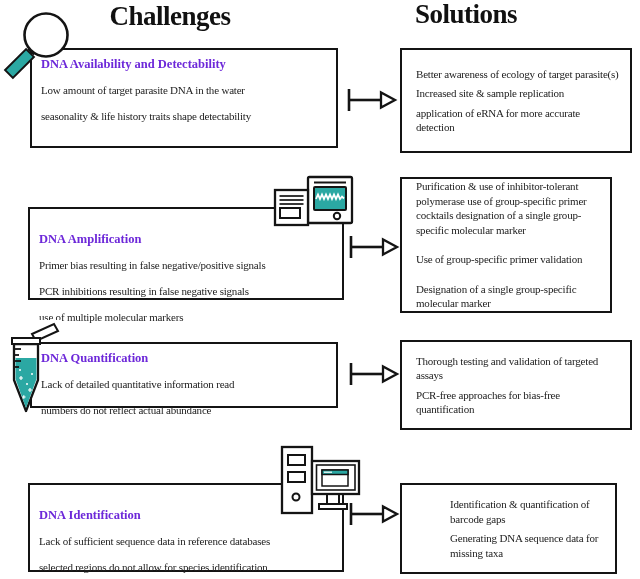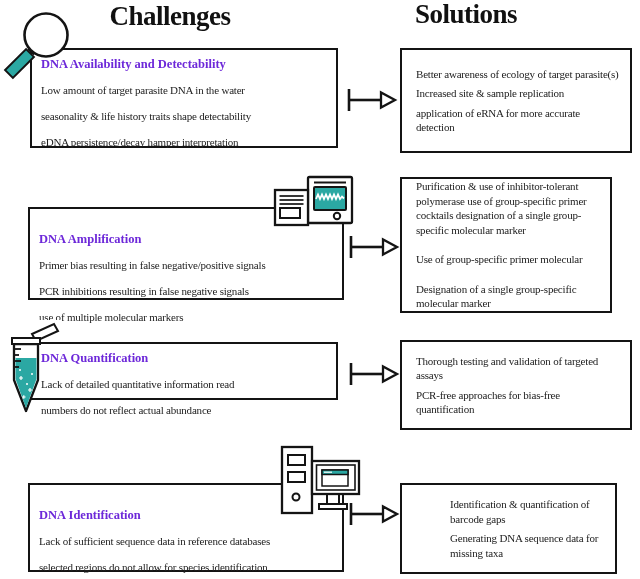--- a/index.html
+++ b/index.html
@@ -11,21 +11,21 @@
     position:absolute;font-size:27px;font-weight:800;color:#111;
     letter-spacing:-0.5px;text-align:center;
   }
   #title-challenges{left:30px;top:1px;width:280px;}
   #title-solutions{left:352px;top:-1px;width:228px;}
 
   .cbox{position:absolute;border:2.5px solid #141414;background:#fff;box-sizing:border-box;
         padding:6px 2px 4px 9px;z-index:1;}
   .cbox1{left:30px;top:48px;width:308px;height:100px;}
   .cbox2{left:28px;top:207px;width:316px;height:93px;padding-top:22px;}
-  .cbox3{left:30px;top:342px;width:308px;height:58px;}
+  .cbox3{left:30px;top:342px;width:308px;height:66px;}
   .cbox4{left:28px;top:483px;width:316px;height:89px;padding-top:22px;}
 
   .ch-head{font-size:12.5px;font-weight:bold;color:#6d28d9;white-space:nowrap;line-height:16px;}
   .ch-item{font-size:11px;letter-spacing:-0.2px;line-height:15px;margin-top:11px;
            color:#222;white-space:nowrap;}
   .ch-item.wrap{white-space:normal;max-width:262px;}
 
   .sbox{position:absolute;border:2.5px solid #141414;background:#fff;box-sizing:border-box;
         display:flex;flex-direction:column;justify-content:center;gap:5px;
         padding:8px 10px 8px 14px;z-index:1;overflow:hidden;}
@@ -52,21 +52,20 @@
 
 <div id="canvas">
 
   <div class="title" id="title-challenges">Challenges</div>
   <div class="title" id="title-solutions">Solutions</div>
 
   <div class="cbox cbox1">
     <div class="ch-head">DNA Availability and Detectability</div>
     <div class="ch-item">Low amount of target parasite DNA in the water</div>
     <div class="ch-item">seasonality &amp; life history traits shape detectability</div>
-    <div class="ch-item">eDNA persistence/decay hamper interpretation</div>
   </div>
 
   <div class="cbox cbox2">
     <div class="ch-head">DNA Amplification</div>
     <div class="ch-item">Primer bias resulting in false negative/positive signals</div>
     <div class="ch-item">PCR inhibitions resulting in false negative signals</div>
     <div class="ch-item">use of multiple molecular markers</div>
   </div>
 
   <div class="cbox cbox3">
@@ -82,21 +81,21 @@
   </div>
 
   <div class="sbox sbox1">
     <div class="so-item">Better awareness of ecology of target parasite(s)</div>
     <div class="so-item">Increased site &amp; sample replication</div>
     <div class="so-item">application of eRNA for more accurate detection</div>
   </div>
 
   <div class="sbox sbox2">
     <div class="so-item">Purification &amp; use of inhibitor-tolerant polymerase use of group-specific primer cocktails designation of a single group-specific molecular marker</div>
-    <div class="so-item">Use of group-specific primer molecular</div>
+    <div class="so-item">Use of group-specific primer validation</div>
     <div class="so-item">Designation of a single group-specific molecular marker</div>
   </div>
 
   <div class="sbox sbox3">
     <div class="so-item">Thorough testing and validation of targeted assays</div>
     <div class="so-item">PCR-free approaches for bias-free quantification</div>
   </div>
 
   <div class="sbox sbox4">
     <div class="so-item">Identification &amp; quantification of barcode gaps</div>

